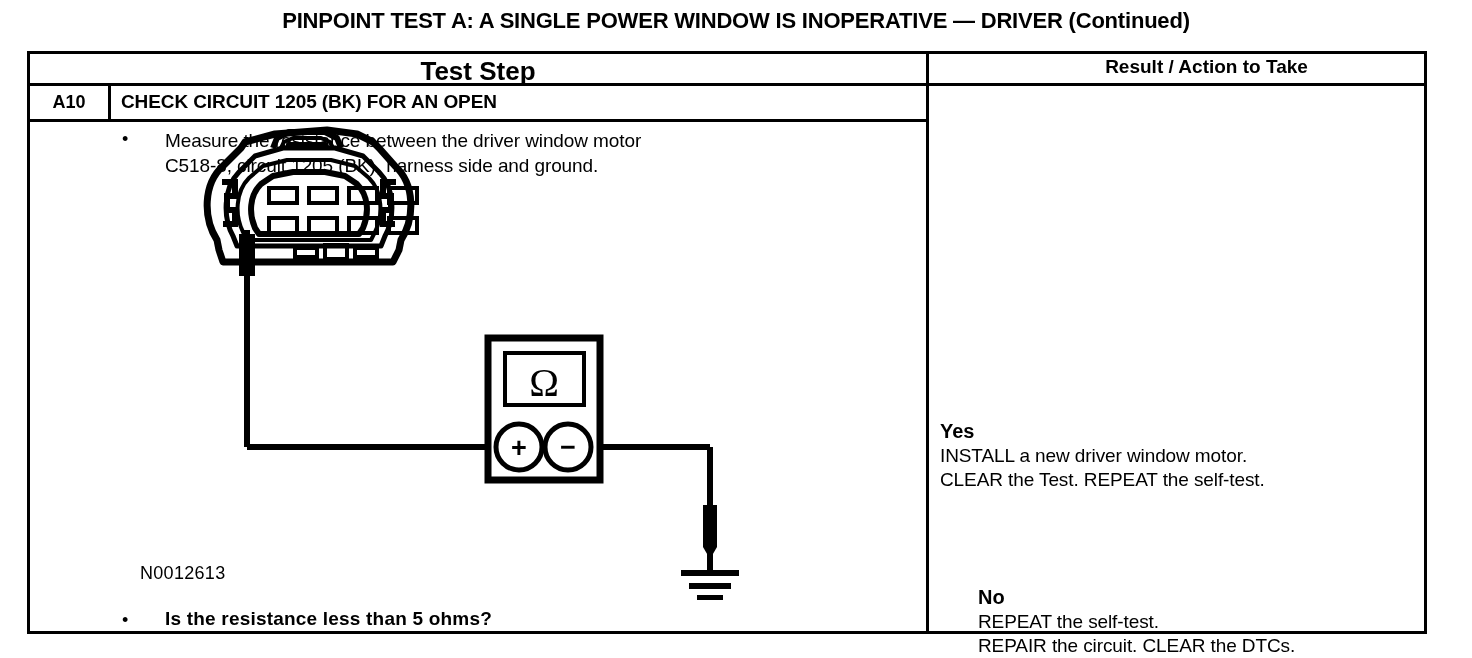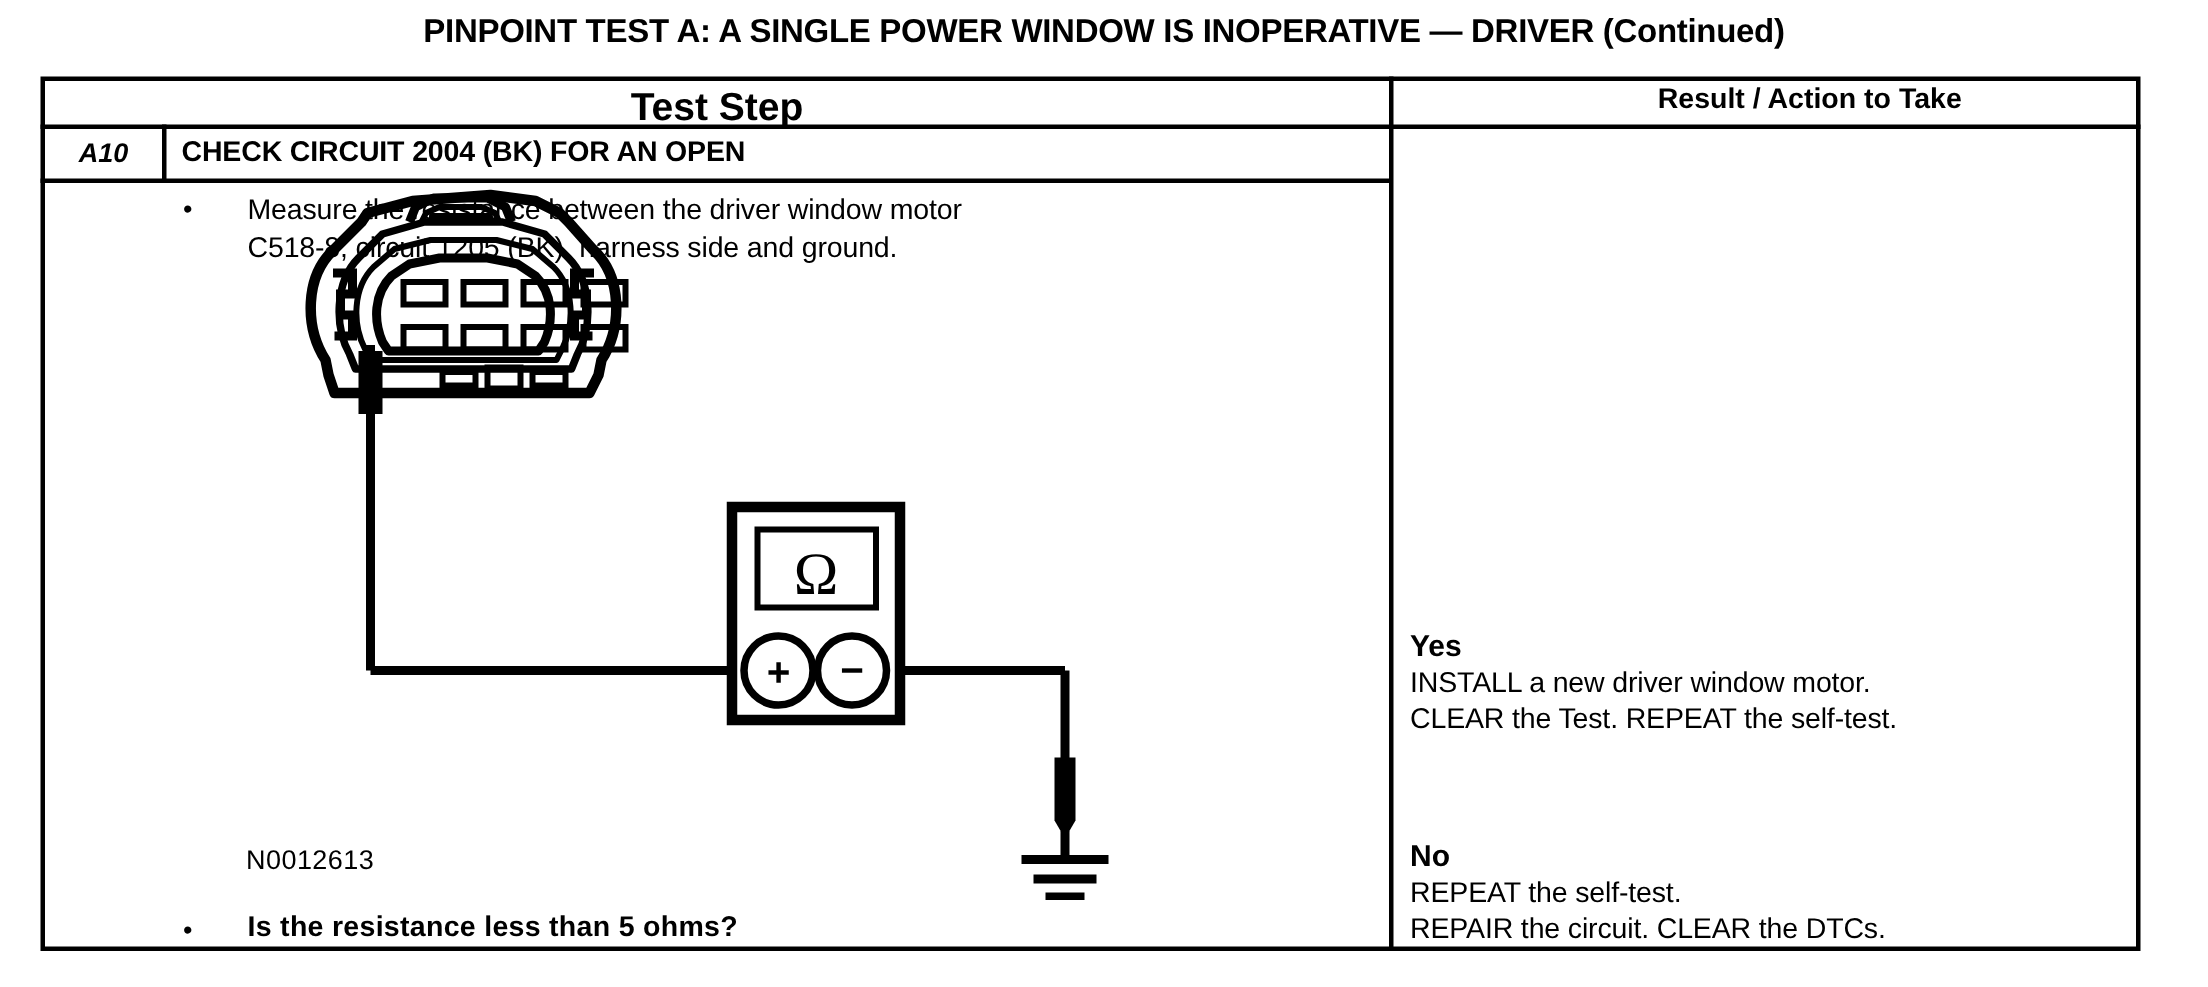--- a/index.html
+++ b/index.html
@@ -104,21 +104,20 @@
 
   
   .step-id {
     position: absolute;
     left: 30px;
     top: 92px;
     width: 78px;
     text-align: center;
     font-size: 18px;
     font-weight: bold;
-    font-style: italic;
   }
   .step-title {
     position: absolute;
     left: 121px;
     top: 91px;
     font-size: 19px;
     font-weight: bold;
     letter-spacing: -0.1px;
   }
 
@@ -148,21 +147,21 @@
     position: absolute;
     left: 27px;
     top: 122px;
     width: 899px;
     height: 512px;
   }
   .figure svg { display: block; }
 
   .fig-ref {
     position: absolute;
-    left: 164px;
+    left: 140px;
     top: 563px;
     font-size: 18px;
     letter-spacing: 0.3px;
   }
 
   
   .question {
     position: absolute;
     left: 122px;
     top: 608px;
@@ -176,21 +175,21 @@
     letter-spacing: 0.2px;
   }
 
   
   .result-block {
     position: absolute;
     left: 940px;
     width: 480px;
   }
   .result-yes { top: 420px; }
-  .result-no  { top: 560px; }
+  .result-no  { top: 586px; margin-left: 38px; }
   .result-label {
     font-size: 20px;
     font-weight: bold;
     line-height: 1.18;
   }
   .result-lines {
     font-size: 19px;
     line-height: 1.28;
     letter-spacing: -0.1px;
   }
@@ -205,21 +204,21 @@
   <div class="table-frame"></div>
   <div class="rule-header-bottom"></div>
   <div class="rule-a10-bottom"></div>
   <div class="divider-columns"></div>
   <div class="divider-stepid"></div>
 
   <div class="hdr-test-step">Test Step</div>
   <div class="hdr-result">Result / Action to Take</div>
 
   <div class="step-id">A10</div>
-  <div class="step-title">CHECK CIRCUIT 2004 (BK) FOR AN OPEN</div>
+  <div class="step-title">CHECK CIRCUIT 1205 (BK) FOR AN OPEN</div>
 
   <div class="instruction">
     <span class="bullet-dot">•</span>
     <div class="instruction-text">
       <div>Measure the resistance between the driver window motor</div>
       <div>C518-8, circuit 1205 (BK), harness side and ground.</div>
     </div>
   </div>
 
   <div class="figure">

